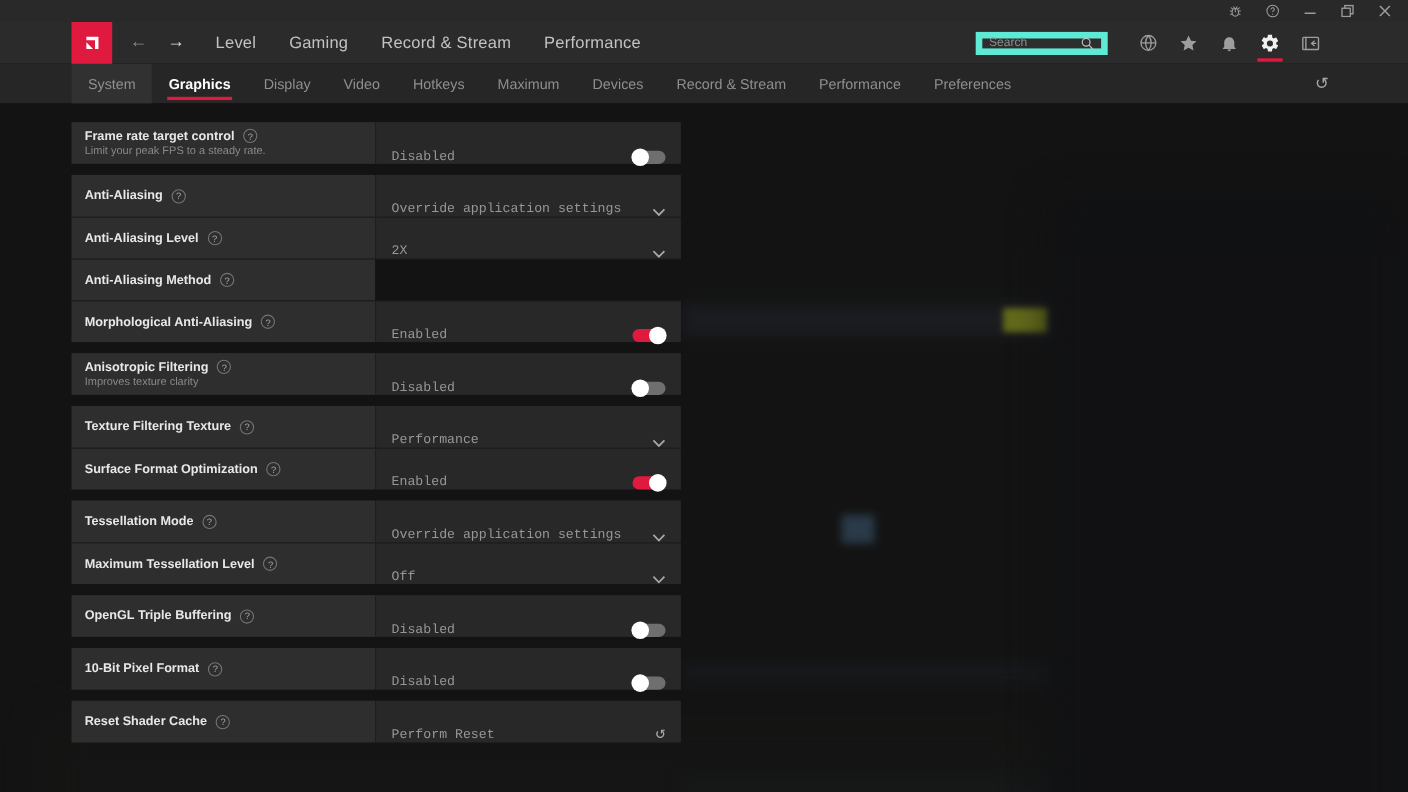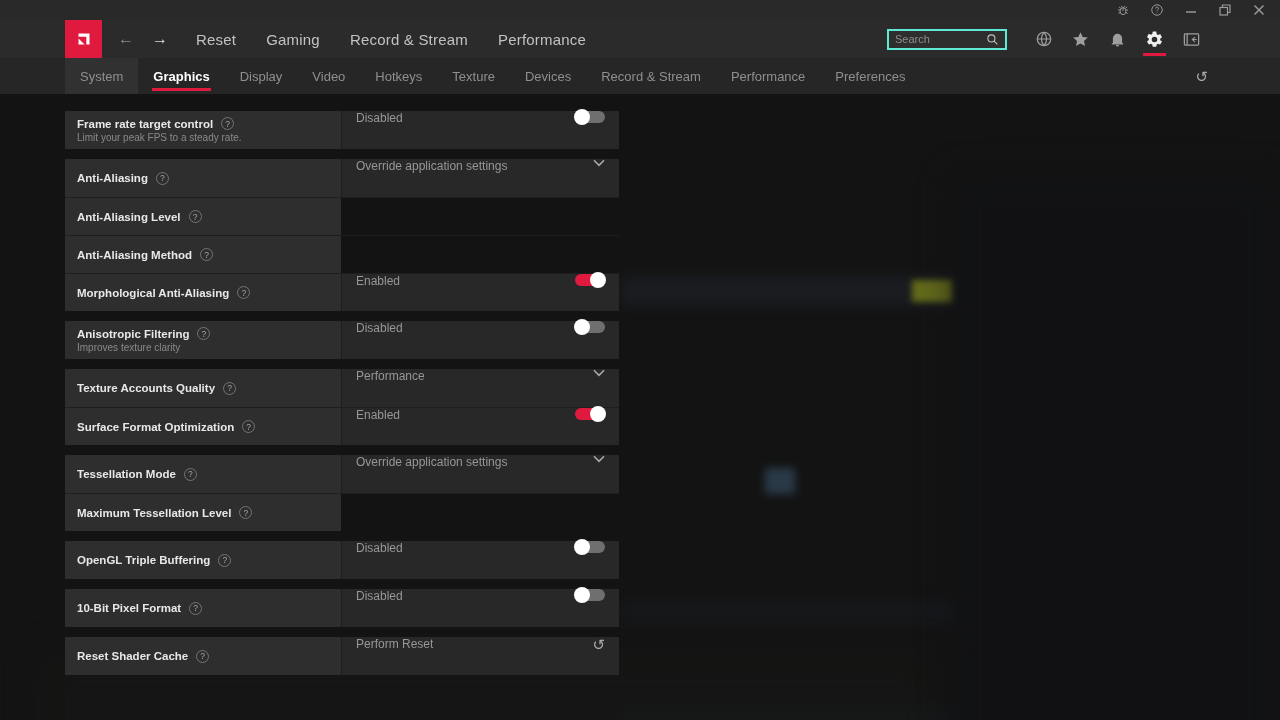--- a/index.html
+++ b/index.html
@@ -16,21 +16,21 @@
   .navbar { position:absolute; top:20px; left:0; right:0; height:38px; background:#2b2b2b;
     display:flex; align-items:center; z-index:25; }
   .logo { width:37px; height:38px; margin-left:65px; display:flex; align-items:center; justify-content:center; }
   .nav-arrows { display:flex; align-items:center; gap:18px; margin-left:16px; }
   .arrow { font-size:16px; line-height:1; }
   .arrow.back { color:#8a8a8a; }
   .arrow.fwd { color:#dcdcdc; }
   .nav-links { display:flex; align-items:center; gap:30px; margin-left:28px; }
   .nav-link { font-size:15px; color:#c2c2c2; letter-spacing:.2px; cursor:default; }
   .nav-right { margin-left:auto; display:flex; align-items:center; gap:0; padding-right:70px; }
-  .searchbox { width:120px; height:21px; border:2px solid #5eead4; background:#2e2e2e;
+  .searchbox { width:120px; height:21px; border:6px solid #5eead4; background:#2e2e2e;
     display:flex; align-items:center; padding:0 6px; margin-right:18px; }
   .searchbox input { flex:1; min-width:0; background:transparent; border:none; outline:none;
     color:#c6c6c6; font-size:11px; font-family:"Liberation Sans", sans-serif; }
   .searchbox input::placeholder { color:#8d8d8d; }
   .nav-icon { width:37px; height:38px; display:flex; align-items:center; justify-content:center;
     color:#9e9e9e; position:relative; }
   .nav-icon.active { color:#f0f0f0; }
   .nav-icon.active .under { position:absolute; bottom:2px; left:7px; right:7px; height:3px; background:var(--accent); }
 
   
@@ -56,21 +56,21 @@
   .blob-dark1 { left:40px; top:560px; width:900px; height:120px; background:#181a16; opacity:.35; filter:blur(18px); }
   .blob-dark2 { left:950px; top:80px; width:330px; height:640px; background:#101114; opacity:.6; filter:blur(16px); }
 
   
   .panel { position:absolute; left:65px; top:17px; width:554px; }
   .group { margin-bottom:10px; }
   .row { display:flex; height:38px; }
   .group .row + .row { border-top:1px solid #1e1e1e; }
   .cell-l { width:276px; background:#2e2e2e; display:flex; flex-direction:column; justify-content:center; padding:0 12px; }
   .cell-r { flex:1; background:#282828; border-left:1px solid #1e1e1e;
-    display:flex; align-items:flex-start; padding:0 14px; }
+    display:flex; align-items:flex-end; padding:0 14px;font-family:Liberation Mono, monospace; }
   .lbl-line { display:flex; align-items:center; gap:8px; }
   .lbl { font-size:11.5px; font-weight:700; color:#e8e8e8; white-space:nowrap; }
   .sublbl { font-size:10px; color:#8a8a8a; margin-top:2px; white-space:nowrap; }
   .help { width:13px; height:13px; border:1px solid #747474; border-radius:50%; flex:0 0 auto;
     display:flex; align-items:center; justify-content:center; font-size:8.5px; color:#a6a6a6; }
   .val { font-size:12px; color:#979797; }
   .spacer { flex:1; }
 
   .toggle { position:relative; width:30px; height:12px; border-radius:6px; cursor:default; }
   .toggle.off { background:#6f6f6f; }
@@ -125,21 +125,21 @@
     <svg width="22" height="22" viewBox="0 0 32 32">
       <path fill="#ffffff" d="M8 8 H24 V24 H19.4 V12.6 H8 Z"></path>
       <path fill="#ffffff" d="M8 15.2 L16.8 24 H8 Z"></path>
     </svg>
   </div>
   <div class="nav-arrows">
     <span class="arrow back">←</span>
     <span class="arrow fwd">→</span>
   </div>
   <div class="nav-links" id="nav-links">
-      <span class="nav-link">Reset</span>
+      <span class="nav-link">Level</span>
       <span class="nav-link">Gaming</span>
       <span class="nav-link">Record &amp; Stream</span>
       <span class="nav-link">Performance</span>
     </div>
   <div class="nav-right">
     <div class="searchbox">
       <input type="text" placeholder="Search" style="">
       <span style="display:flex;color:#c0c0c0;">
         <svg width="13" height="13" viewBox="0 0 24 24" fill="none" stroke="currentColor" stroke-width="2">
           <circle cx="10" cy="10" r="6.5"></circle>
@@ -179,21 +179,21 @@
   </div>
 </div>
 
 <div class="subnav">
   <div class="subnav-tabs" id="subnav-tabs">
       <div class="tab highlight">System</div>
       <div class="tab active">Graphics</div>
       <div class="tab">Display</div>
       <div class="tab">Video</div>
       <div class="tab">Hotkeys</div>
-      <div class="tab">Texture</div>
+      <div class="tab">Maximum</div>
       <div class="tab">Devices</div>
       <div class="tab">Record &amp; Stream</div>
       <div class="tab">Performance</div>
       <div class="tab">Preferences</div>
     </div>
   <div class="subnav-reset">
     <span class="reset-glyph">↺</span>
   </div>
 </div>
 
@@ -243,122 +243,140 @@
             </span>
           </div>
         </div>
         <div class="row">
           <div class="cell-l">
             <div class="lbl-line">
               <span class="lbl">Anti-Aliasing Level</span>
               <span class="help">?</span>
             </div>
           </div>
-        </div>
-        <div class="row">
-          <div class="cell-l">
-            <div class="lbl-line">
-              <span class="lbl">Anti-Aliasing Method</span>
-              <span class="help">?</span>
-            </div>
-          </div>
-        </div>
-        <div class="row">
-          <div class="cell-l">
-            <div class="lbl-line">
-              <span class="lbl">Morphological Anti-Aliasing</span>
-              <span class="help">?</span>
-            </div>
-          </div>
-          <div class="cell-r">
-            <span class="val">Enabled</span>
-            <span class="spacer"></span>
-            <div class="toggle on">
-              <div class="knob"></div>
-            </div>
-          </div>
-        </div>
-      </div>
-      <div class="group">
-        <div class="row">
-          <div class="cell-l">
-            <div class="lbl-line">
-              <span class="lbl">Anisotropic Filtering</span>
-              <span class="help">?</span>
-            </div>
-            <div class="sublbl">Improves texture clarity</div>
-          </div>
-          <div class="cell-r">
-            <span class="val">Disabled</span>
-            <span class="spacer"></span>
-            <div class="toggle off">
-              <div class="knob"></div>
-            </div>
-          </div>
-        </div>
-      </div>
-      <div class="group">
-        <div class="row">
-          <div class="cell-l">
-            <div class="lbl-line">
-              <span class="lbl">Texture Accounts Quality</span>
-              <span class="help">?</span>
-            </div>
-          </div>
-          <div class="cell-r">
-            <span class="val">Performance</span>
+          <div class="cell-r">
+            <span class="val">2X</span>
             <span class="spacer"></span>
             <span class="chev">
               <svg width="12" height="8" viewBox="0 0 12 8">
                 <path d="M1 1.3 L6 6.4 L11 1.3" fill="none" stroke="#a8a8a8" stroke-width="1.6"></path>
               </svg>
             </span>
           </div>
         </div>
         <div class="row">
           <div class="cell-l">
             <div class="lbl-line">
-              <span class="lbl">Surface Format Optimization</span>
+              <span class="lbl">Anti-Aliasing Method</span>
+              <span class="help">?</span>
+            </div>
+          </div>
+        </div>
+        <div class="row">
+          <div class="cell-l">
+            <div class="lbl-line">
+              <span class="lbl">Morphological Anti-Aliasing</span>
               <span class="help">?</span>
             </div>
           </div>
           <div class="cell-r">
             <span class="val">Enabled</span>
             <span class="spacer"></span>
             <div class="toggle on">
               <div class="knob"></div>
             </div>
           </div>
         </div>
       </div>
       <div class="group">
         <div class="row">
           <div class="cell-l">
             <div class="lbl-line">
-              <span class="lbl">Tessellation Mode</span>
-              <span class="help">?</span>
-            </div>
-          </div>
-          <div class="cell-r">
-            <span class="val">Override application settings</span>
+              <span class="lbl">Anisotropic Filtering</span>
+              <span class="help">?</span>
+            </div>
+            <div class="sublbl">Improves texture clarity</div>
+          </div>
+          <div class="cell-r">
+            <span class="val">Disabled</span>
+            <span class="spacer"></span>
+            <div class="toggle off">
+              <div class="knob"></div>
+            </div>
+          </div>
+        </div>
+      </div>
+      <div class="group">
+        <div class="row">
+          <div class="cell-l">
+            <div class="lbl-line">
+              <span class="lbl">Texture Filtering Texture</span>
+              <span class="help">?</span>
+            </div>
+          </div>
+          <div class="cell-r">
+            <span class="val">Performance</span>
             <span class="spacer"></span>
             <span class="chev">
               <svg width="12" height="8" viewBox="0 0 12 8">
                 <path d="M1 1.3 L6 6.4 L11 1.3" fill="none" stroke="#a8a8a8" stroke-width="1.6"></path>
               </svg>
             </span>
           </div>
         </div>
         <div class="row">
           <div class="cell-l">
             <div class="lbl-line">
+              <span class="lbl">Surface Format Optimization</span>
+              <span class="help">?</span>
+            </div>
+          </div>
+          <div class="cell-r">
+            <span class="val">Enabled</span>
+            <span class="spacer"></span>
+            <div class="toggle on">
+              <div class="knob"></div>
+            </div>
+          </div>
+        </div>
+      </div>
+      <div class="group">
+        <div class="row">
+          <div class="cell-l">
+            <div class="lbl-line">
+              <span class="lbl">Tessellation Mode</span>
+              <span class="help">?</span>
+            </div>
+          </div>
+          <div class="cell-r">
+            <span class="val">Override application settings</span>
+            <span class="spacer"></span>
+            <span class="chev">
+              <svg width="12" height="8" viewBox="0 0 12 8">
+                <path d="M1 1.3 L6 6.4 L11 1.3" fill="none" stroke="#a8a8a8" stroke-width="1.6"></path>
+              </svg>
+            </span>
+          </div>
+        </div>
+        <div class="row">
+          <div class="cell-l">
+            <div class="lbl-line">
               <span class="lbl">Maximum Tessellation Level</span>
               <span class="help">?</span>
             </div>
           </div>
+          <div class="cell-r">
+            <span class="val">Off</span>
+            <span class="spacer"></span>
+            <span class="chev">
+              <svg width="12" height="8" viewBox="0 0 12 8">
+                <path d="M1 1.3 L6 6.4 L11 1.3" fill="none" stroke="#a8a8a8" stroke-width="1.6"></path>
+              </svg>
+            </span>
+          </div>
         </div>
       </div>
       <div class="group">
         <div class="row">
           <div class="cell-l">
             <div class="lbl-line">
               <span class="lbl">OpenGL Triple Buffering</span>
               <span class="help">?</span>
             </div>
           </div>

